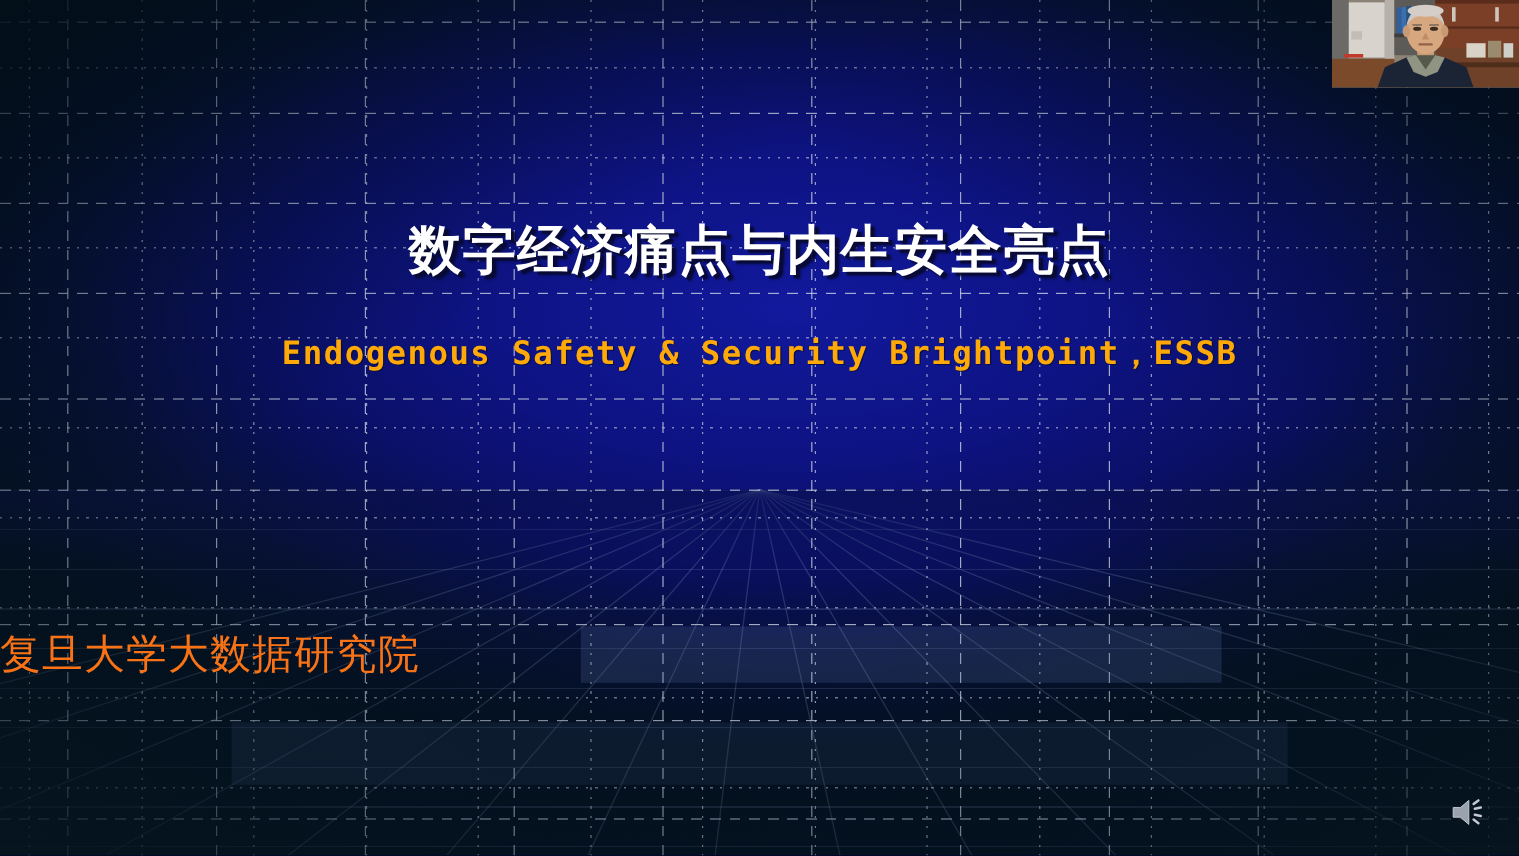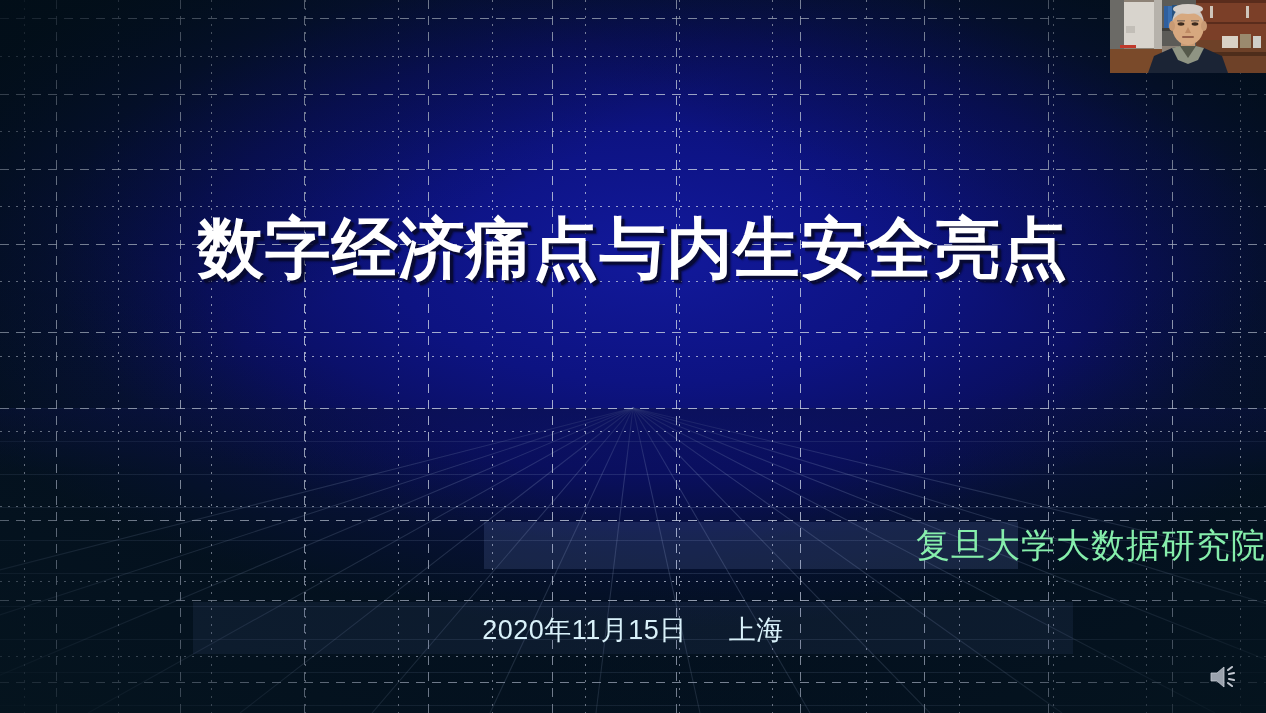--- a/index.html
+++ b/index.html
@@ -99,27 +99,26 @@
   .content {
     position: absolute;
     inset: 0;
   }
   .title-cn {
     position: absolute;
     left: 0; right: 0;
     top: 186px;
     text-align: center;
     color: #ffffff;
-    font-size: 66px;
+    font-size: 44px;
     font-weight: bold;
     letter-spacing: 1px;
     line-height: 1.05;
     text-shadow: 3px 3px 0 rgba(8,10,48,0.85), 4px 4px 2px rgba(0,0,0,0.45);
     white-space: nowrap;
-    margin-top: 28px;
   }
   .title-en {
     position: absolute;
     left: 0; right: 0;
     top: 276px;
     text-align: center;
     color: #FFA909;
     font-family: "DejaVu Sans Mono", "Liberation Mono", monospace;
     font-size: 27px;
     font-weight: bold;
@@ -144,22 +143,22 @@
     left: 484px;
     top: 522px;
     width: 534px;
     height: 47px;
     background: rgba(120,140,205,0.17);
   }
   .affiliation {
     position: absolute;
     left: 0; right: 0;
     top: 523px;
-    text-align: right;
-    color: #86efac;
+    text-align: left;
+    color: #f97316;
     font-size: 34px;
     font-weight: normal;
     letter-spacing: 1px;
     white-space: nowrap;
   }
   .datebar {
     position: absolute;
     left: 193px;
     top: 602px;
     width: 880px;
@@ -289,29 +288,25 @@
 
   <div class="bg-corner-dark"></div>
 
   <div class="content">
 
     <div class="affil-band"></div>
     <div class="datebar"></div>
 
     <div class="title-cn">数字经济痛点与内生安全亮点</div>
 
+    <div class="title-en">Endogenous  Safety  &amp;  Security  Brightpoint，ESSB</div>
 
 
     <div class="affiliation">复旦大学大数据研究院</div>
 
-    <div class="date-line">
-      <span>2020年11月15日</span>
-      <span class="sp"></span>
-      <span>上海</span>
-    </div>
   </div>
 
   <div class="webcam">
     <svg width="156" height="73" viewBox="0 0 156 73">
 
       <rect x="0" y="0" width="156" height="73" fill="#8d8276"></rect>
 
       <rect x="0" y="0" width="14" height="50" fill="#6b6a66"></rect>
       <rect x="14" y="2" width="30" height="46" fill="#d8d4cd"></rect>
       <rect x="44" y="0" width="8" height="50" fill="#b6b2ab"></rect>

